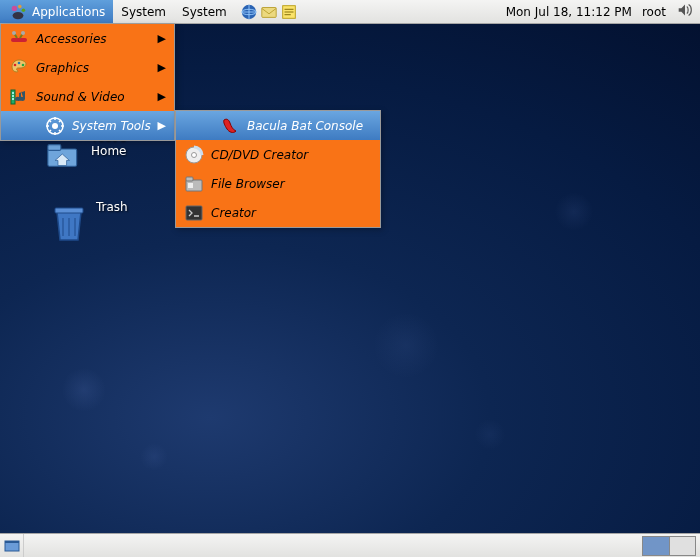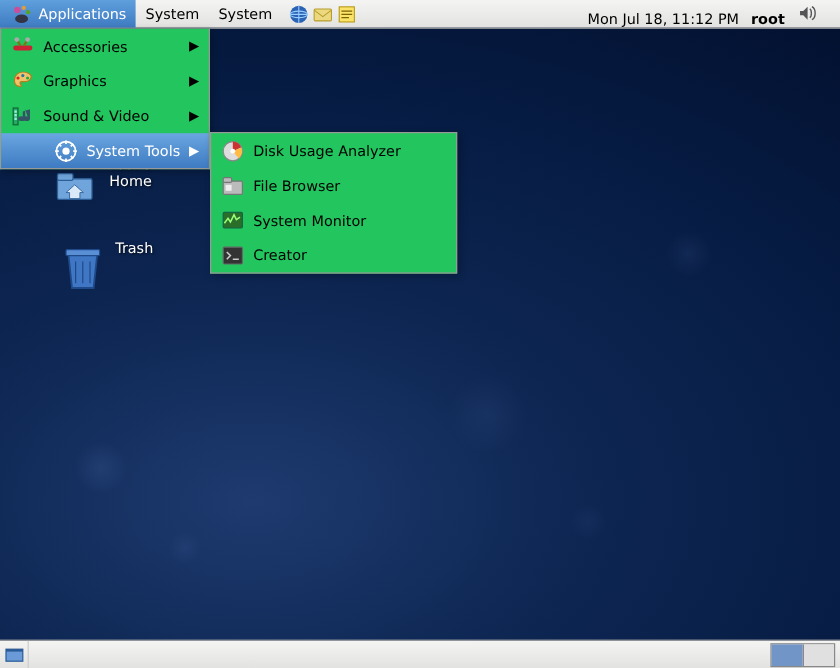--- a/index.html
+++ b/index.html
@@ -23,40 +23,40 @@
 }
 
 
 .top-panel {
   position: absolute; top: 0; left: 0; right: 0; height: 24px;
   background: linear-gradient(#f4f4f3, #e2e2e0);
   border-bottom: 1px solid #a5a5a5;
   display: flex; align-items: center; z-index: 10;
 }
 .panel-left { display: flex; align-items: center; height: 100%; }
-.panel-right { margin-left: auto; display: flex; align-items: flex-end; height: 100%; gap: 10px; padding-right: 18px; }
+.panel-right { margin-left: auto; display: flex; align-items: center; height: 100%; gap: 10px; padding-right: 6px; }
 .menu-btn {
   height: 100%; display: flex; align-items: center; padding: 0 8px;
   gap: 4px; cursor: default;
 }
 .menu-btn.active {
   background: linear-gradient(#5f9fdc, #3e7bc2);
   color: #fff;
 }
 .tray-ico { width: 20px; height: 20px; display: flex; align-items: center; justify-content: center; }
 .tray-ico svg { width: 18px; height: 18px; }
 .clock { font-size: 12px; }
-.user { font-weight: bold; }
+.user { font-weight: normal; }
 .vol svg { width: 18px; height: 18px; }
 
 
 .menu {
-  position: absolute; background: #22c55e;
+  position: absolute; background: #f97316;
   border: 1px solid #999; box-shadow: 2px 2px 6px rgba(0,0,0,.25);
-  min-width: 175px; z-index: 20;
+  min-width: 175px; z-index: 20; font-style: italic;
 }
 .menu-item {
   height: 29px; display: flex; align-items: center; padding: 0 8px;
   gap: 7px; position: relative; cursor: default;
 }
 .menu-item.selected {
   background: linear-gradient(#6aa6e0, #3e7bc2); color: #fff; padding-left: 44px;
 }
 .menu-item .arrow { position: absolute; right: 8px; font-size: 11px; }
 .menu-ico { width: 20px; height: 20px; flex: none; display:flex; align-items:center; justify-content:center; }
@@ -191,49 +191,47 @@
             <path d="M10 1v3M10 16v3M1 10h3M16 10h3M4 4l2 2M14 14l2 2M16 4l-2 2M4 16l2-2"></path>
           </g>
         </svg>
       </span>
     <span>System Tools</span>
     <span class="arrow">▶</span>
   </div>
 </div>
 
 <div class="menu sub">
-  <div class="menu-item">
-    <span class="menu-ico">
-        <svg viewBox="0 0 20 20">
-          <circle cx="10" cy="10" r="8" fill="#ddd" stroke="#888"></circle>
-          <path d="M10 10V2a8 8 0 017 5z" fill="#c33"></path>
-          <path d="M10 10l7-3a8 8 0 01-2 9z" fill="#fb4"></path>
-          <circle cx="10" cy="10" r="2" fill="#fff"></circle>
-        </svg>
-      </span>
-    <span>Disk Usage Analyzer</span>
+  <div class="menu-item selected">
+    <span class="menu-ico">
+        <svg viewBox="0 0 20 20">
+          <path d="M4 4c3-2 5 0 6 3 1 3 3 7 6 8-3 3-7 1-9-2-2-3-4-7-3-9z" fill="#d22" stroke="#800"></path>
+        </svg>
+      </span>
+    <span>Bacula Bat Console</span>
+  </div>
+  <div class="menu-item">
+    <span class="menu-ico">
+        <svg viewBox="0 0 20 20">
+          <circle cx="10" cy="10" r="8" fill="#eee" stroke="#999"></circle>
+          <circle cx="10" cy="10" r="2.5" fill="#fff" stroke="#999"></circle>
+          <path d="M10 2a8 8 0 018 8" fill="none" stroke="#cde" stroke-width="3"></path>
+        </svg>
+      </span>
+    <span>CD/DVD Creator</span>
   </div>
   <div class="menu-item">
     <span class="menu-ico">
         <svg viewBox="0 0 20 20">
           <rect x="2" y="6" width="16" height="11" rx="1" fill="#bbb" stroke="#777"></rect>
           <rect x="2" y="3" width="7" height="4" rx="1" fill="#bbb" stroke="#777"></rect>
           <rect x="4" y="9" width="5" height="5" fill="#eee"></rect>
         </svg>
       </span>
     <span>File Browser</span>
-  </div>
-  <div class="menu-item">
-    <span class="menu-ico">
-        <svg viewBox="0 0 20 20">
-          <rect x="2" y="3" width="16" height="13" rx="1" fill="#2a6e2a" stroke="#164"></rect>
-          <path d="M3 12l3-4 2 3 3-6 2 4 3-2" fill="none" stroke="#9f7" stroke-width="1.3"></path>
-        </svg>
-      </span>
-    <span>System Monitor</span>
   </div>
   <div class="menu-item">
     <span class="menu-ico">
         <svg viewBox="0 0 20 20">
           <rect x="2" y="3" width="16" height="14" rx="1" fill="#333" stroke="#666"></rect>
           <path d="M5 7l3 3-3 3M10 13h5" stroke="#ccc" stroke-width="1.3" fill="none"></path>
         </svg>
       </span>
     <span>Creator</span>
   </div>

